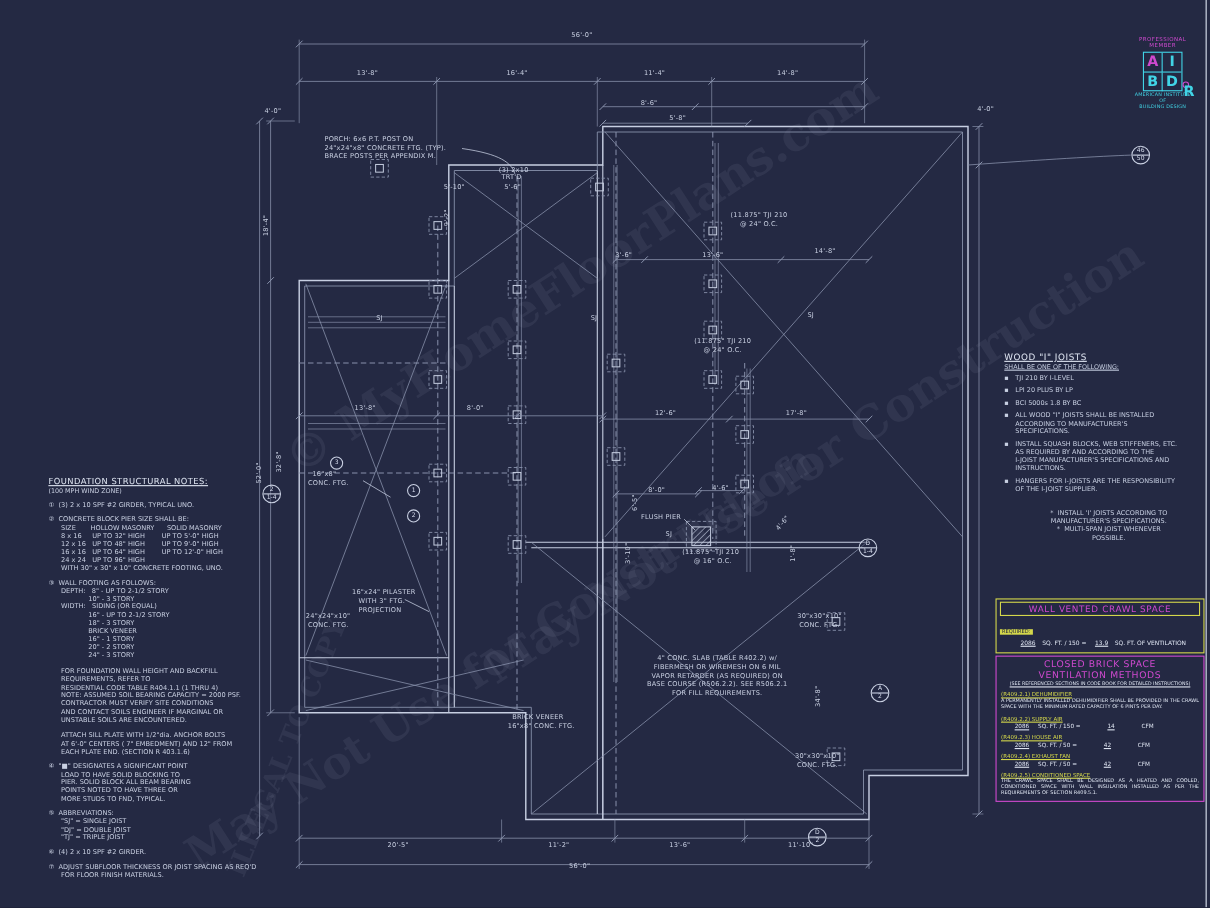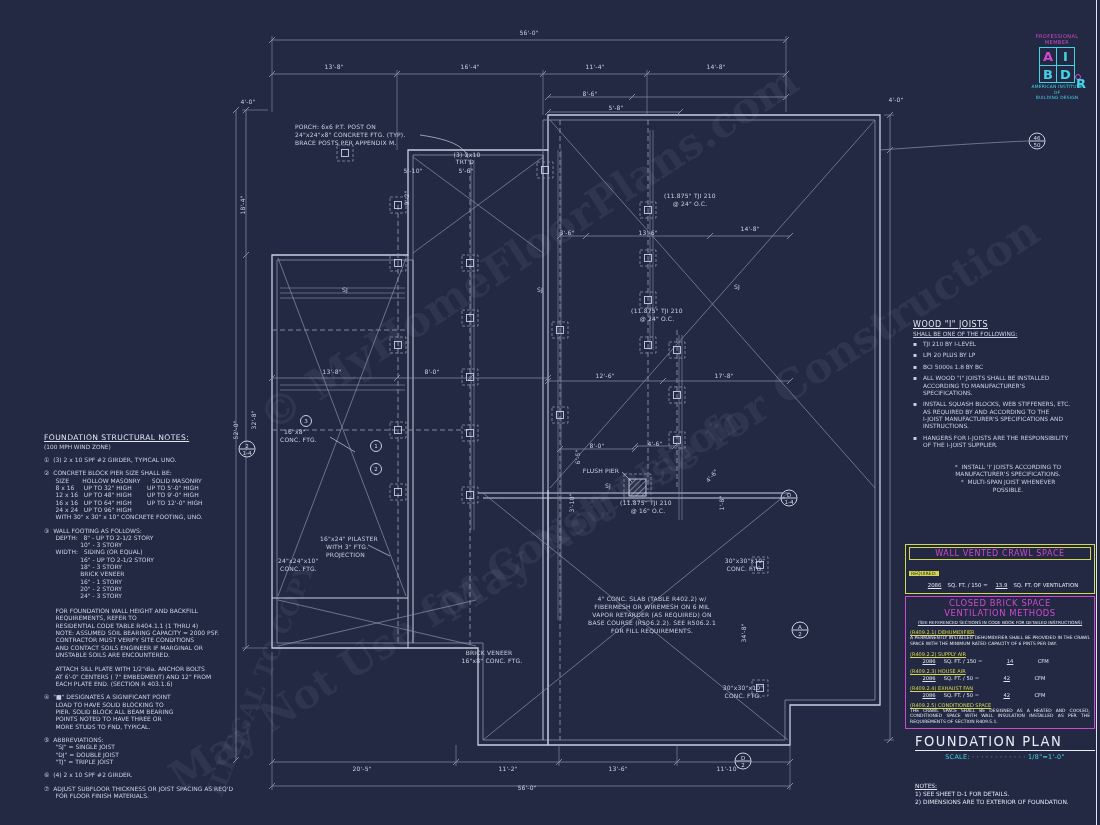--- a/index.html
+++ b/index.html
@@ -444,31 +444,20 @@
         <div class="cb-form"><span class="val">2086</span> <span class="mid">SQ. FT. / 150 =</span> <span class="amt">14</span> <span class="unit">CFM</span></div>
         <div class="cb-code">(R409.2.3)  HOUSE AIR</div>
         <div class="cb-form"><span class="val">2086</span> <span class="mid">SQ. FT. / 50 =</span> <span class="amt">42</span> <span class="unit">CFM</span></div>
         <div class="cb-code">(R409.2.4)  EXHAUST FAN</div>
         <div class="cb-form"><span class="val">2086</span> <span class="mid">SQ. FT. / 50 =</span> <span class="amt">42</span> <span class="unit">CFM</span></div>
         <div class="cb-code">(R409.2.5)  CONDITIONED SPACE</div>
         <div class="cb-body">THE CRAWL SPACE SHALL BE DESIGNED AS A HEATED AND COOLED, CONDITIONED SPACE WITH WALL INSULATION INSTALLED AS PER THE REQUIREMENTS OF SECTION R409.5.1.</div>
       </div>
   </div>
 
-  <div class="titleblock">
-    <div class="tb-title">FOUNDATION PLAN</div>
-    <div class="tb-scale">SCALE:  · · · · · · · · · · · ·  1/8"=1'-0"</div>
-    <div class="tb-notes">
-      <div class="nt">NOTES:</div>
-      <div id="tb-note-lines">
-          <div>1)  SEE SHEET D-1 FOR DETAILS.</div>
-          <div>2)  DIMENSIONS ARE TO EXTERIOR OF FOUNDATION.</div>
-        </div>
-    </div>
-  </div>
 
   <div class="logo">
     <div class="prof">
       <div>PROFESSIONAL</div>
       <div>MEMBER</div>
     </div>
     <div class="sq">
       <span class="a">A</span>
       <span class="i">I</span>
       <span class="b">B</span>

